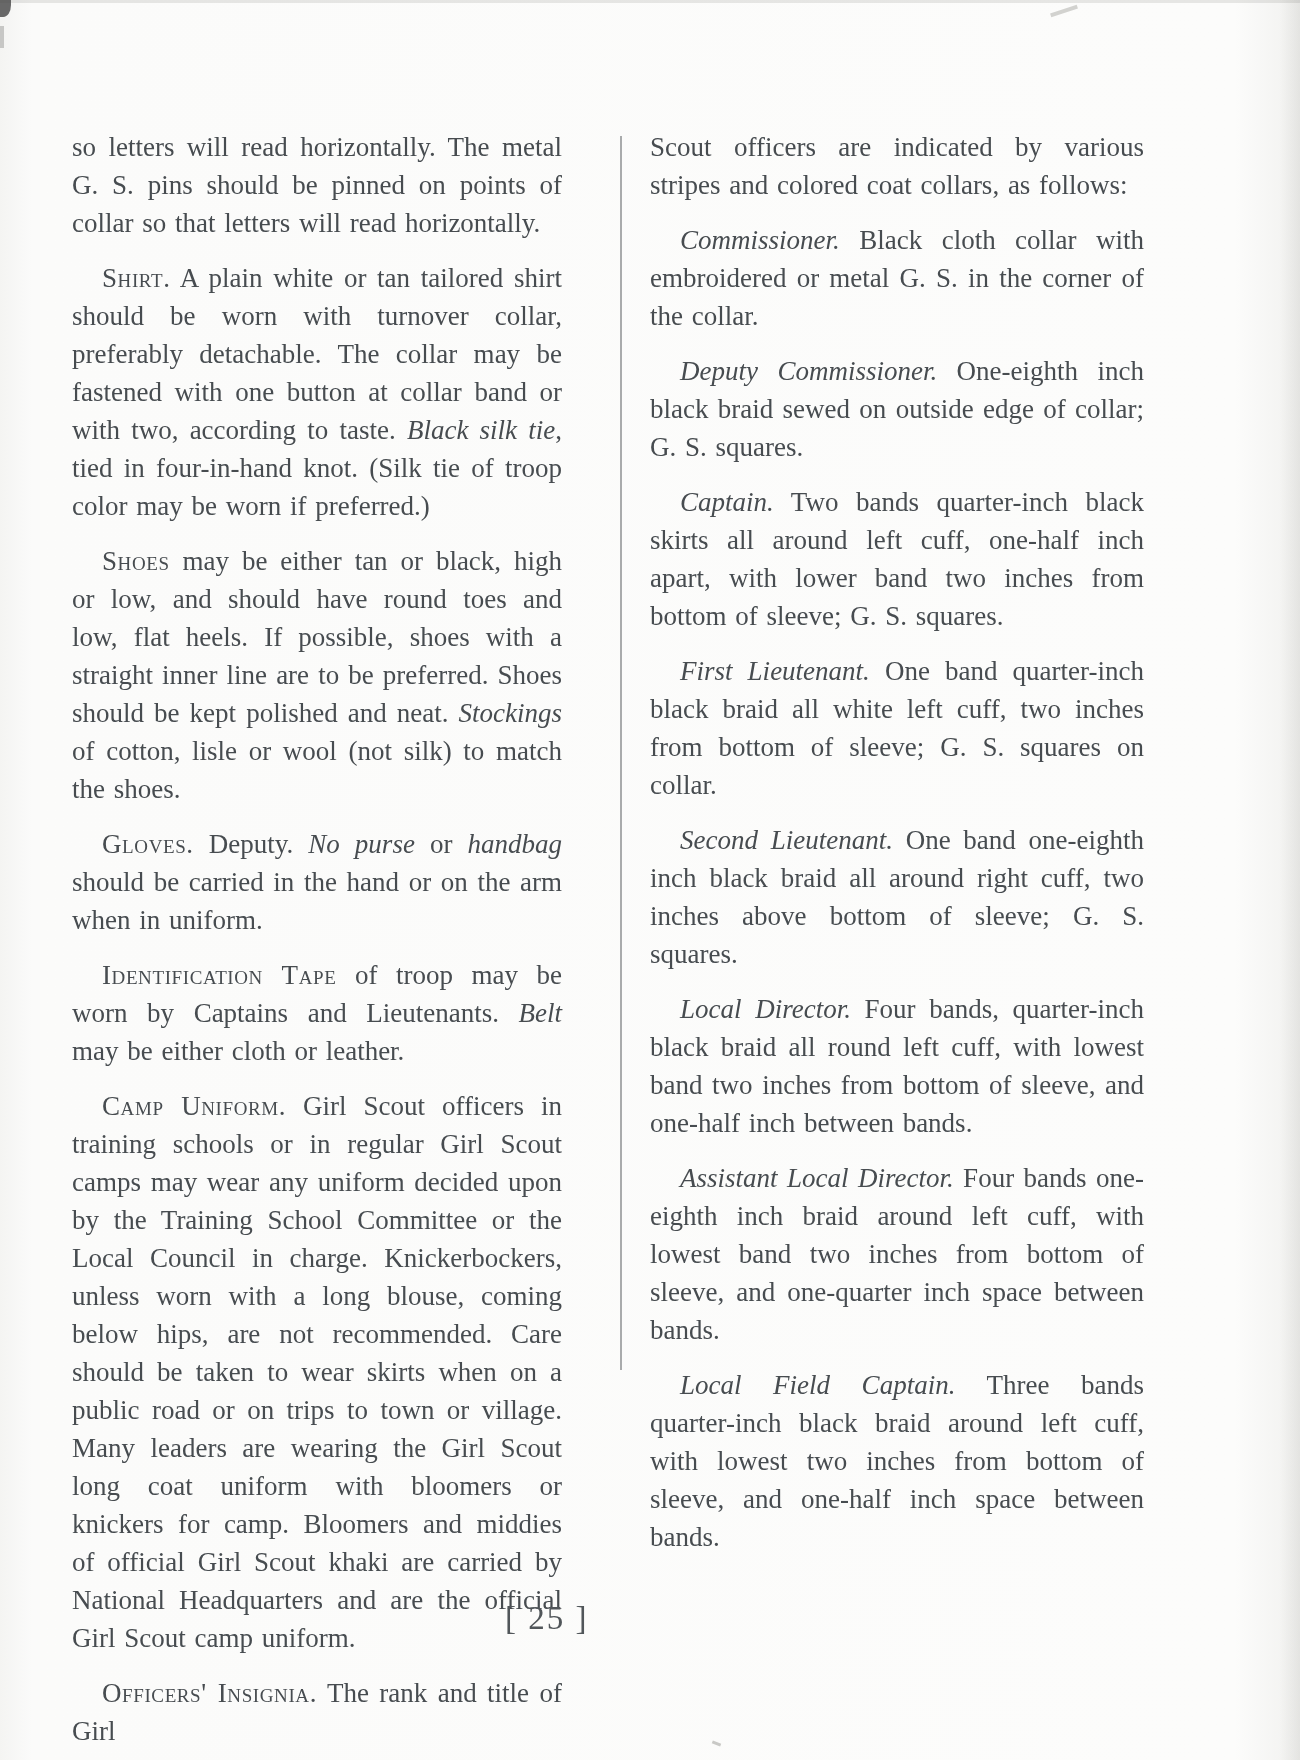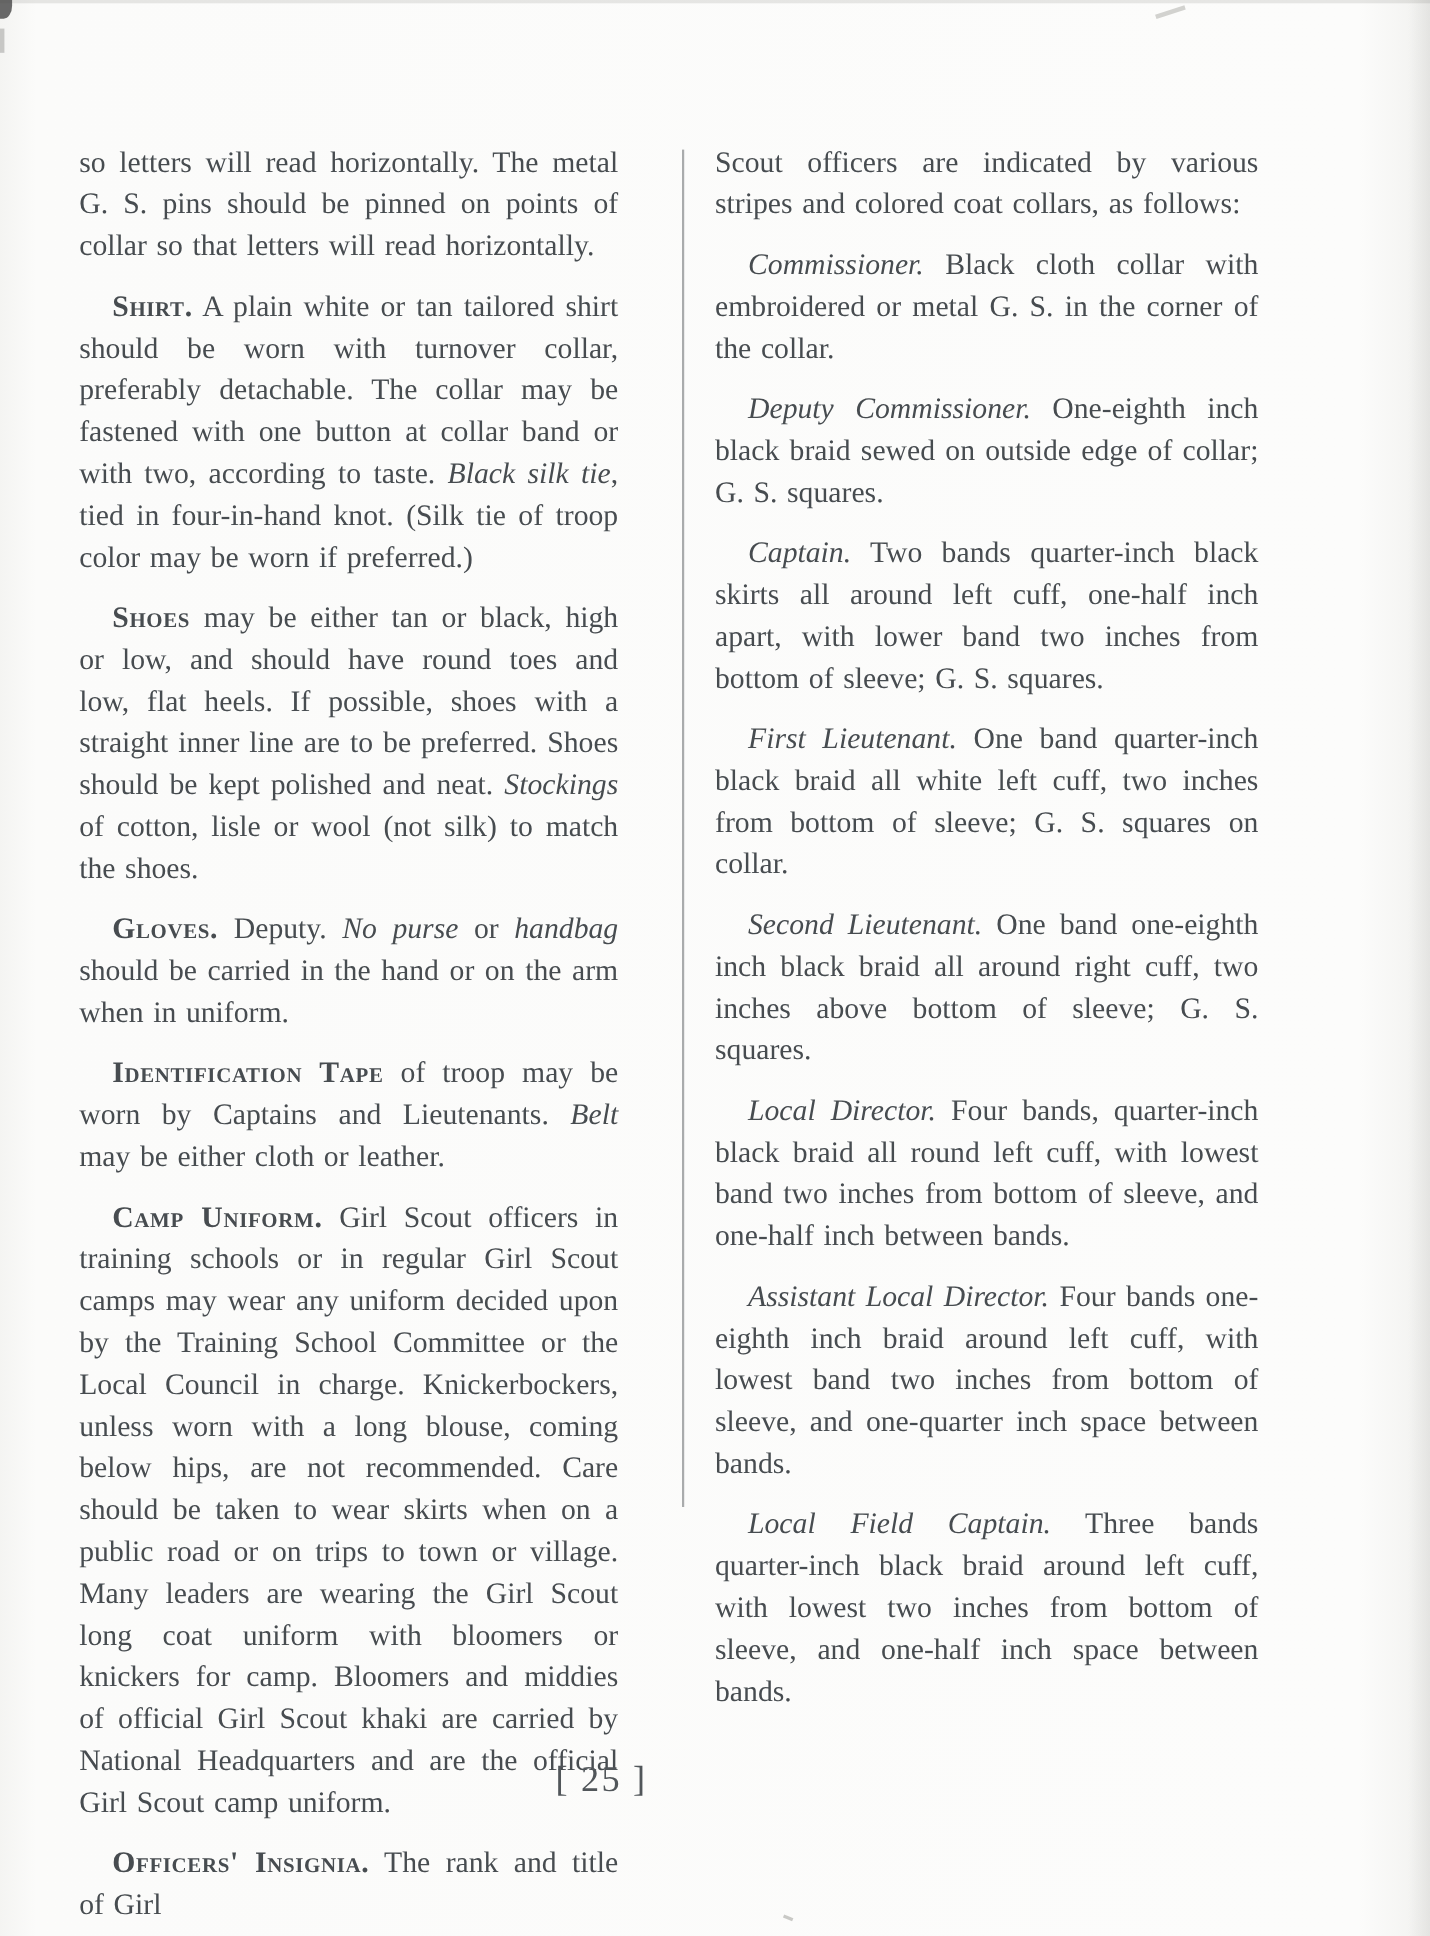--- a/index.html
+++ b/index.html
@@ -19,21 +19,21 @@
     color: #474c50;
     font-size: 27px;
     line-height: 38px;
     text-align: justify;
     word-spacing: 2px;
   }
   .col-left  { left: 72px;  width: 490px; }
   .col-right { left: 650px; width: 494px; }
   .para { margin: 0 0 17px 0; }
   .para.indent { text-indent: 30px; }
-  .run-smallcaps { font-variant: small-caps; letter-spacing: 0.6px; font-weight: bold; }
+  .run-smallcaps { font-variant: small-caps; letter-spacing: 0.6px; }
   .run-italic { font-style: italic; }
   .divider {
     position: absolute;
     left: 620px;
     top: 136px;
     width: 2px;
     height: 1234px;
     background: #8e9092;
     opacity: 0.75;
   }

